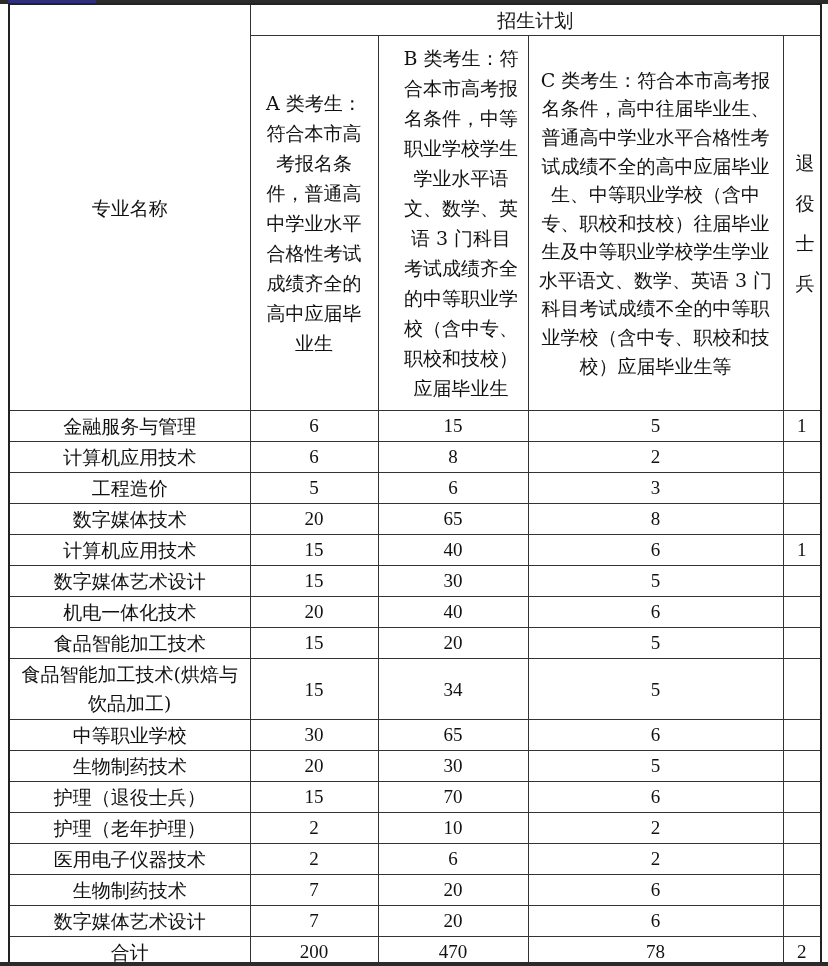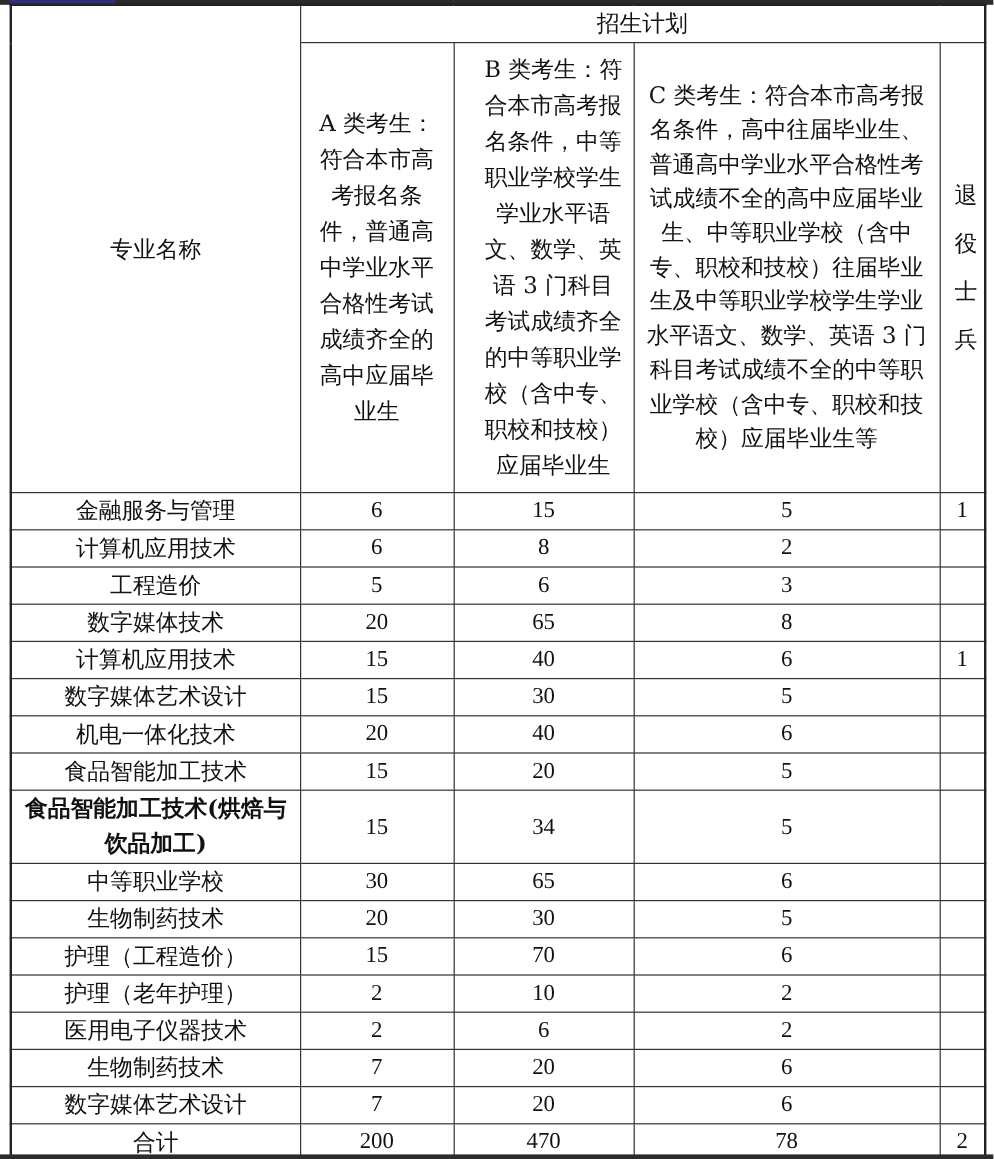--- a/index.html
+++ b/index.html
@@ -98,42 +98,42 @@
         <td class="num"></td>
       </tr>
       <tr class="data">
         <td class="major">食品智能加工技术</td>
         <td class="num">15</td>
         <td class="num">20</td>
         <td class="num">5</td>
         <td class="num"></td>
       </tr>
       <tr class="data tall">
-        <td class="major" style="padding: 0px 8px; font-weight: bold;">食品智能加工技术(烘焙与饮品加工)</td>
+        <td class="major" style="padding: 0px 8px;">食品智能加工技术(烘焙与饮品加工)</td>
         <td class="num">15</td>
         <td class="num">34</td>
         <td class="num">5</td>
         <td class="num"></td>
       </tr>
       <tr class="data">
         <td class="major">中等职业学校</td>
         <td class="num">30</td>
         <td class="num">65</td>
         <td class="num">6</td>
         <td class="num"></td>
       </tr>
       <tr class="data">
         <td class="major">生物制药技术</td>
         <td class="num">20</td>
         <td class="num">30</td>
         <td class="num">5</td>
         <td class="num"></td>
       </tr>
       <tr class="data">
-        <td class="major">护理（工程造价）</td>
+        <td class="major">护理（退役士兵）</td>
         <td class="num">15</td>
         <td class="num">70</td>
         <td class="num">6</td>
         <td class="num"></td>
       </tr>
       <tr class="data">
         <td class="major">护理（老年护理）</td>
         <td class="num">2</td>
         <td class="num">10</td>
         <td class="num">2</td>

